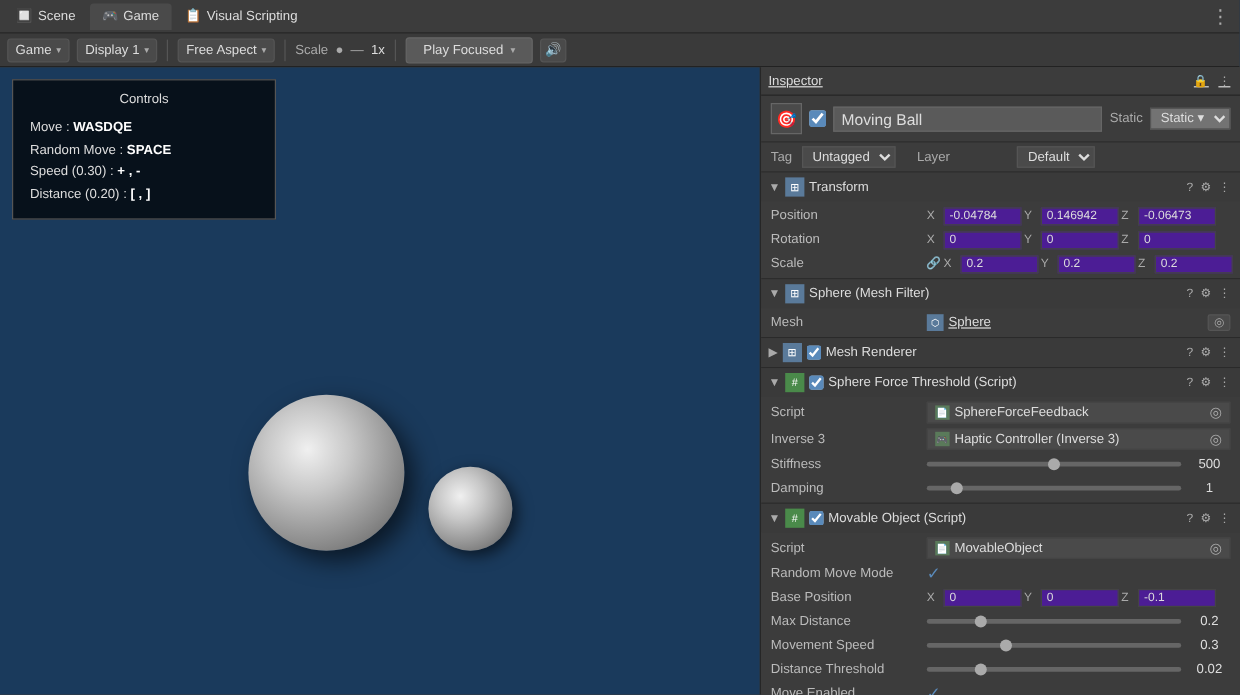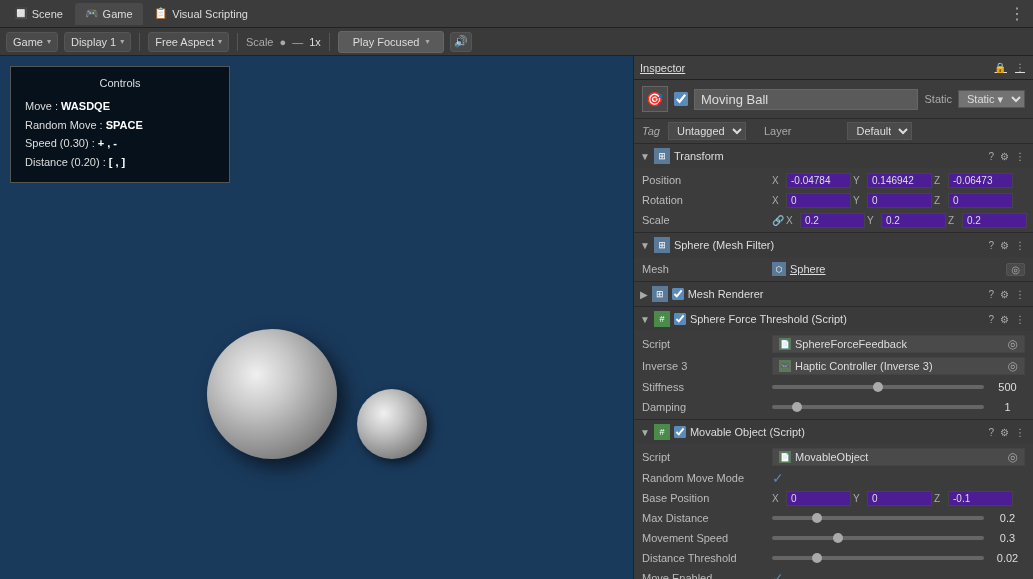--- a/index.html
+++ b/index.html
@@ -47,21 +47,21 @@
     
     .obj-header { display: flex; align-items: center; padding: 6px 8px; gap: 6px; background: #3c3c3c; border-bottom: 1px solid #2a2a2a; }
     .obj-icon { width: 26px; height: 26px; border: 1px solid #666; background: #4a4a4a; display: flex; align-items: center; justify-content: center; font-size: 14px; }
     .obj-checkbox { width: 14px; height: 14px; accent-color: #5a8aba; }
     .obj-name { font-size: 13px; color: #ddd; flex: 1; background: #5a5a5a; border: 1px solid #666; padding: 2px 6px; }
     .static-label { color: #aaa; font-size: 11px; }
     .static-dropdown { background: #737373; border: 1px solid #555; color: #ddd; font-size: 11px; padding: 1px 4px; cursor: pointer; }
 
     
     .tag-layer-row { display: flex; align-items: center; padding: 3px 8px; gap: 8px; background: #3c3c3c; border-bottom: 1px solid #2a2a2a; }
-    .tag-label { color: #aaa; font-size: 11px; font-style: italic; }
+    .tag-label { color: #aaa; font-size: 11px; }
     .tag-dropdown { background: #4a4a4a; border: 1px solid #555; color: #ddd; font-size: 11px; padding: 1px 4px; cursor: pointer; }
     .layer-label { color: #aaa; font-size: 11px; margin-left: 10px; }
     .layer-dropdown { background: #4a4a4a; border: 1px solid #555; color: #ddd; font-size: 11px; padding: 1px 4px; cursor: pointer; margin-left: 48px; }
 
     
     .component { border-bottom: 1px solid #2a2a2a; }
     .component-header { display: flex; align-items: center; padding: 4px 6px; background: #3a3a3a; cursor: pointer; gap: 4px; }
     .component-arrow { color: #aaa; font-size: 10px; }
     .component-icon { width: 16px; height: 16px; background: #5a7a9a; display: flex; align-items: center; justify-content: center; font-size: 9px; color: #fff; flex-shrink: 0; }
     .component-icon.green { background: #4a8a4a; }

